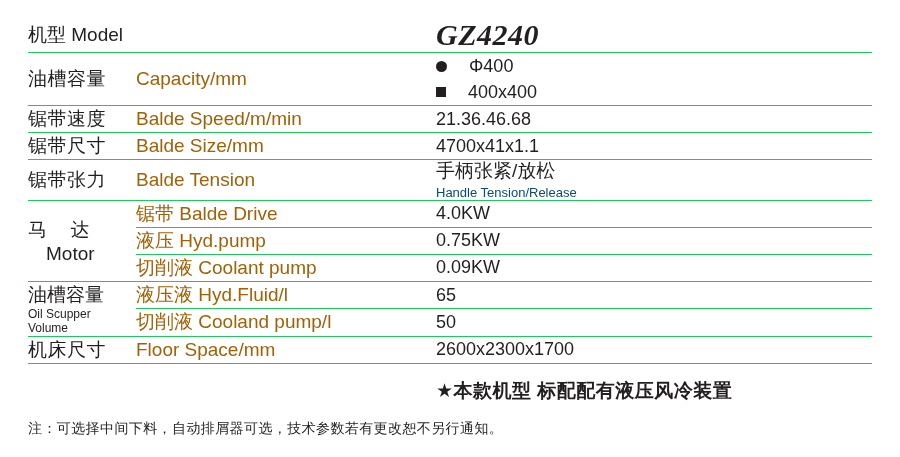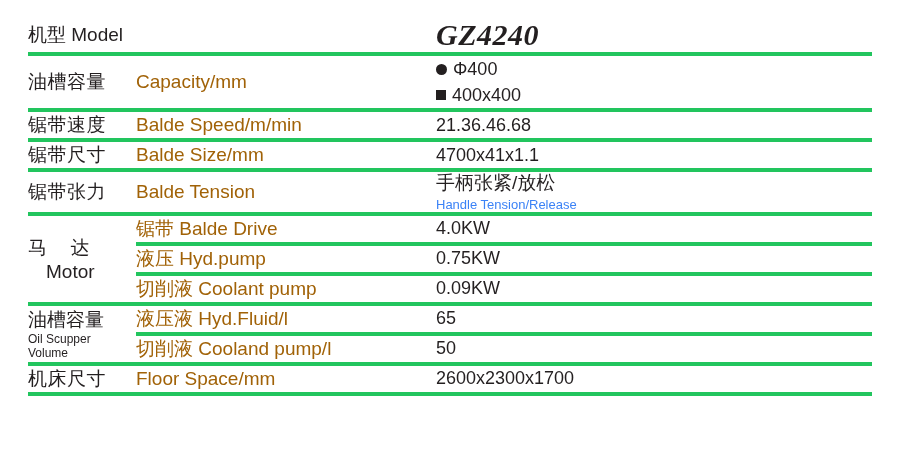--- a/index.html
+++ b/index.html
@@ -22,21 +22,21 @@
     width: 844px;
   }
   table.spec {
     border-collapse: collapse;
     width: 100%;
     table-layout: fixed;
   }
   table.spec td {
     padding: 0;
     vertical-align: middle;
-    border-bottom: 4px solid #22c55e;
+    border-bottom: 1px solid #22c55e;
   }
   .col-a { width: 108px; }
   .col-b { width: 300px; }
   .col-c { width: 436px; }
 
   .cn {
     font-size: 19px;
     letter-spacing: 0.5px;
     color: #231f20;
   }
@@ -61,38 +61,38 @@
     font-style: italic;
     font-family: "Liberation Serif", serif;
     letter-spacing: 0.5px;
   }
 
   .cap-list { line-height: 1.45; }
   .cap-line {
     font-size: 18px;
     display: flex;
     align-items: center;
-    gap: 6px;
+    gap: 22px;
   }
   .mark-circle {
     display: inline-block;
     width: 11px;
     height: 11px;
     border-radius: 50%;
     background: #231f20;
   }
   .mark-square {
     display: inline-block;
     width: 10px;
     height: 10px;
     background: #231f20;
   }
 
   .tension-main { font-size: 19px; line-height: 1.2; }
-  .tension-sub { font-size: 13px; color: #3b82f6; margin-top: 2px; }
+  .tension-sub { font-size: 13px; color: #0c4a6e; margin-top: 2px; }
 
   .motor-cn { font-size: 19px; letter-spacing: 6px; font-family: Liberation Mono, monospace; }
   .motor-en { font-size: 19px; letter-spacing: 0px; margin-left: 18px; }
 
   .oil-cn { font-size: 19px; }
   .oil-en { font-size: 12px; line-height: 1.15; }
   .group-bottom td { border-bottom: 1px solid #6d6e71; margin-left: 36px; }
 
   .note-star {
     margin-top: 14px;
@@ -246,14 +246,18 @@
         <td class="cell-pad-b">
           <span class="en">Floor Space/mm</span>
         </td>
         <td class="cell-pad-c">
           <span class="val">2600x2300x1700</span>
         </td>
       </tr>
     </tbody>
   </table>
 
-
+  <div class="note-star">
+    <span class="star">★</span><b>本款机型 标配配有液压风冷装置</b>
+  </div>
+
+  <div class="footnote">注：可选择中间下料，自动排屑器可选，技术参数若有更改恕不另行通知。</div>
 </div>
 
 </body></html>

